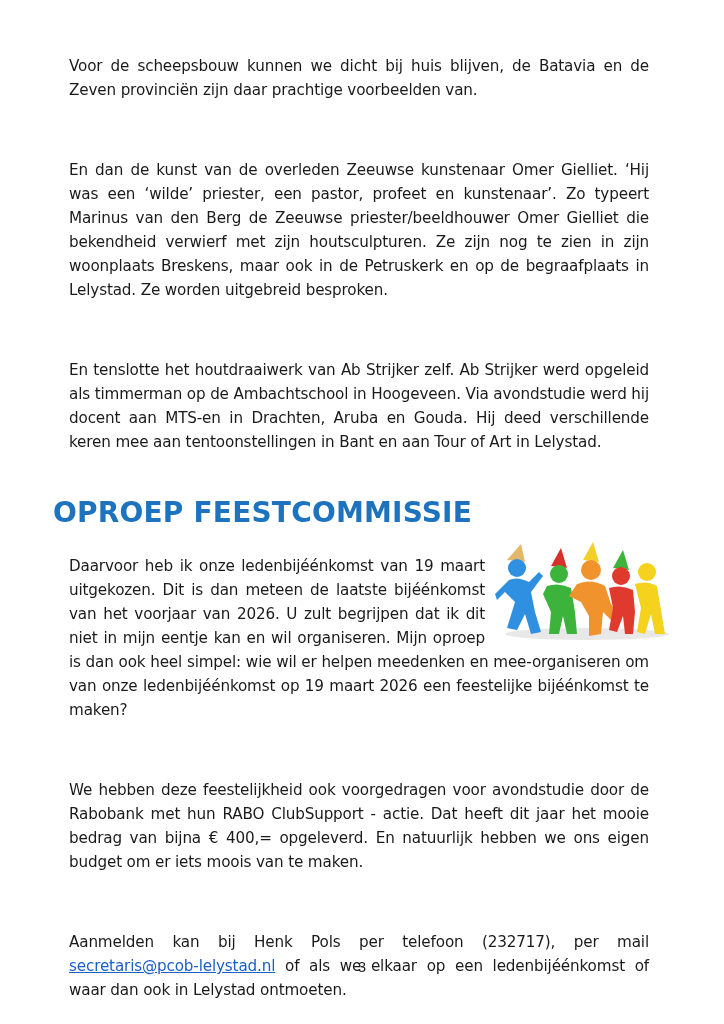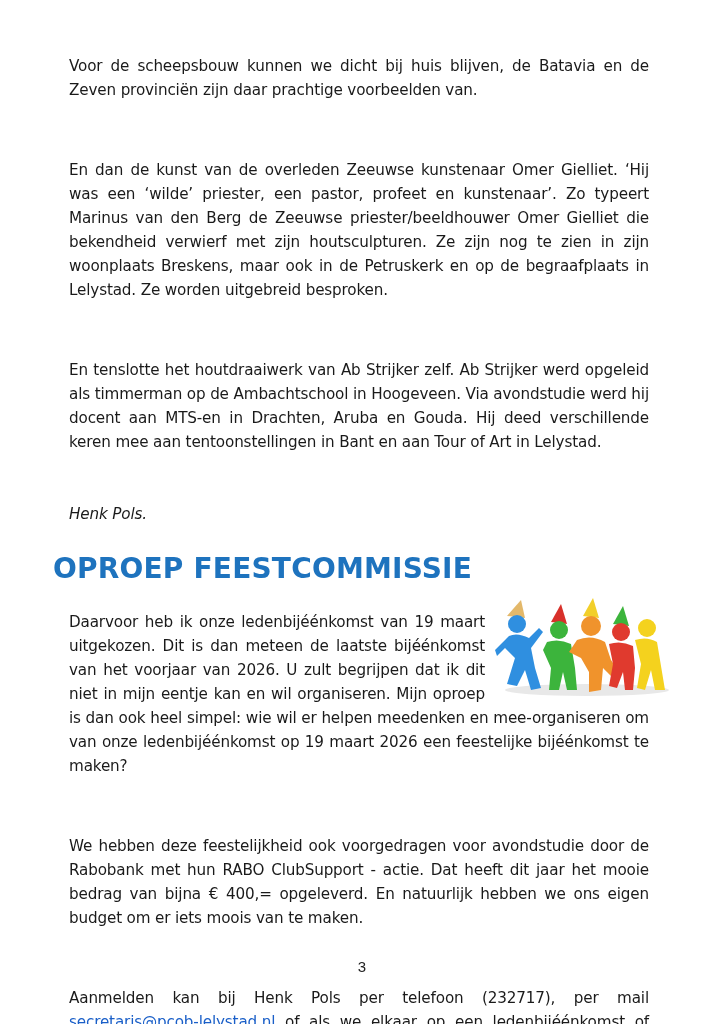--- a/index.html
+++ b/index.html
@@ -20,21 +20,20 @@
 </head>
 <body>
 
 <div class="page">
   <p>Voor de scheepsbouw kunnen we dicht bij huis blijven, de Batavia en de Zeven provinciën zijn daar prachtige voorbeelden van.</p>
   <div class="gap"></div>
   <p>En dan de kunst van de overleden Zeeuwse kunstenaar Omer Gielliet. ‘Hij was een ‘wilde’ priester, een pastor, profeet en kunstenaar’. Zo typeert Marinus van den Berg de Zeeuwse priester/beeldhouwer Omer Gielliet die bekendheid verwierf met zijn houtsculpturen. Ze zijn nog te zien in zijn woonplaats Breskens, maar ook in de Petruskerk en op de begraafplaats in Lelystad. Ze worden uitgebreid besproken.</p>
   <div class="gap"></div>
   <p>En tenslotte het houtdraaiwerk van Ab Strijker zelf. Ab Strijker werd opgeleid als timmerman op de Ambachtschool in Hoogeveen. Via avondstudie werd hij docent aan MTS-en in Drachten, Aruba en Gouda. Hij deed verschillende keren mee aan tentoonstellingen in Bant en aan Tour of Art in Lelystad.</p>
   <div class="gap-sm"></div>
-  <p class="italic">Henk Pols.</p>
   <div style="height:12px"></div>
 
   <h2>OPROEP FEESTCOMMISSIE</h2>
   <div style="height:10px"></div>
 
   <svg class="float-img" viewBox="0 0 180 100">
     <ellipse cx="92" cy="92" rx="82" ry="6" fill="#e8e8e8"></ellipse>
 
     <g>
       <polygon points="12,18 26,2 30,20" fill="#e3b86a"></polygon>

